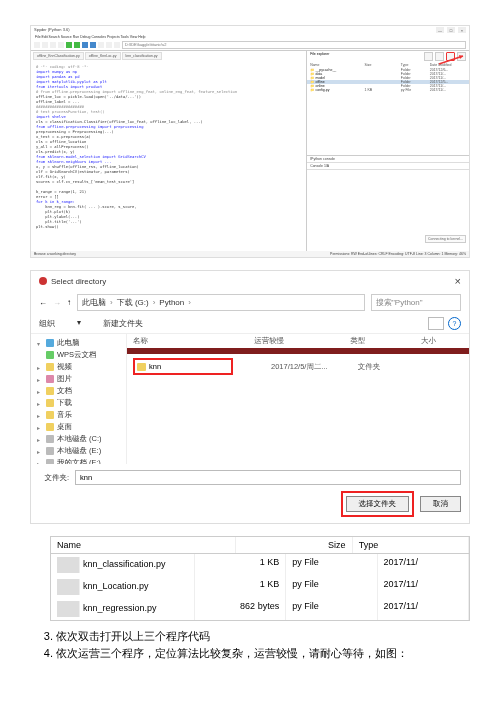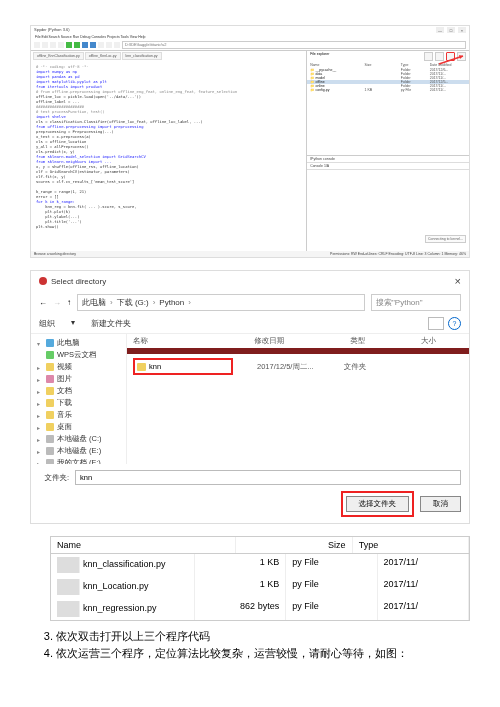--- a/index.html
+++ b/index.html
@@ -45,21 +45,21 @@
   .dlg { font-size: 8px; }
   .dlg .top { display: flex; justify-content: space-between; align-items: center; padding: 4px 8px; gap: 40px; }
   .dlg .ttl { display: flex; align-items: center; gap: 4px; color: #333; }
   .dlg .reddot { width: 8px; height: 8px; background: #c33; border-radius: 50%; }
   .dlg .close { font-size: 11px; color: #444; }
   .dlg .nav { display: flex; gap: 6px; align-items: center; padding: 3px 8px; }
   .dlg .crumb { flex: 1; display: flex; align-items: center; gap: 4px; border: 1px solid #ccc; padding: 2px 4px; color: #333; }
   .dlg .crumb .sep { color: #888; }
   .dlg .search { width: 80px; border: 1px solid #ccc; padding: 2px 4px; color: #888; }
   .dlg .bar { display: flex; justify-content: space-between; align-items: center; padding: 3px 8px; }
-  .dlg .bl { display: flex; gap: 16px; color: #333; }
+  .dlg .bl { display: flex; gap: 22px; color: #333; }
   .dlg .bl a { color: #333; }
   .dlg .br { display: flex; gap: 4px; align-items: center; }
   .dlg .viewbtn { width: 14px; height: 11px; border: 1px solid #bbb; }
   .dlg .help { width: 11px; height: 11px; border: 1px solid #06c; border-radius: 50%; color: #06c; display: flex; align-items: center; justify-content: center; font-size: 7px; }
   .dlg .main { display: flex; height: 130px; border-top: 1px solid #eee; }
   .dlg .side { width: 95px; border-right: 1px solid #eee; padding: 3px 0; overflow: hidden; }
   .dlg .side-item { display: flex; align-items: center; gap: 3px; padding: 1px 6px; font-size: 7.5px; color: #333; }
   .dlg .twist { width: 6px; color: #888; font-size: 6px; }
   .dlg .sicon { width: 8px; height: 8px; background: #f0d060; border-radius: 1px; }
   .dlg .sicon.pc { background: #5ad; }
@@ -67,21 +67,21 @@
   .dlg .sicon.pk { background: #d8a; }
   .dlg .sicon.dr { background: #bbb; }
   .dlg .list { flex: 1; display: flex; flex-direction: column; }
   .dlg .cols { display: flex; font-size: 7.5px; color: #555; border-bottom: 6px solid #7f1d1d; }
   .dlg .cols span { padding: 2px 6px; }
   .dlg .cols span:nth-child(1){flex:1.3;} .dlg .cols span:nth-child(2){flex:1;} .dlg .cols span:nth-child(3){flex:.7;} .dlg .cols span:nth-child(4){flex:.5;}
   .dlg .rows { flex: 1; padding: 4px 6px; position: relative; }
   .dlg .rbox { border: 2.5px solid #e22; padding: 2px; width: 92px; }
   .dlg .rrow { display: flex; align-items: center; gap: 3px; font-size: 7.5px; }
   .dlg .ficon { width: 9px; height: 8px; background: #f0d060; border-radius: 1px; }
-  .dlg .rmeta { position: absolute; left: 130px; top: 8px; font-size: 7.5px; color: #555; display: flex; gap: 30px; }
+  .dlg .rmeta { position: absolute; left: 144px; top: 8px; font-size: 7.5px; color: #555; display: flex; gap: 30px; }
   .dlg .btm { padding: 6px 8px; }
   .dlg .frow { display: flex; align-items: center; gap: 6px; margin-bottom: 6px; }
   .dlg .flabel { font-size: 7.5px; color: #333; width: 30px; text-align: right; }
   .dlg .finput { flex: 1; border: 1px solid #bbb; padding: 2px 4px; font-size: 7.5px; }
   .dlg .brow { display: flex; justify-content: flex-end; gap: 6px; align-items: center; }
   .dlg .redwrap { border: 2.5px solid #e22; padding: 3px; }
   .dlg .dbtn { border: 1px solid #888; padding: 2px 12px; font-size: 7.5px; background: #efefef; }
 
   
   .ftbl { border: 1px solid #ccc; margin: 6px 0 8px 20px; font-size: 9px; }
@@ -330,21 +330,21 @@
           </div>
           <div class="side-item">
             <span class="twist">▸</span>
             <div class="sicon dr"></div>
             <span>我的文档 (F:)</span>
           </div>
         </div>
       <div class="list">
         <div class="cols">
           <span>名称</span>
-            <span>修改日期</span>
+            <span>运营较慢</span>
             <span>类型</span>
             <span>大小</span>
         </div>
         <div class="rows">
           <div class="rbox">
             <div class="rrow">
               <div class="ficon"></div>
               <span>knn</span>
             </div>
           </div>

